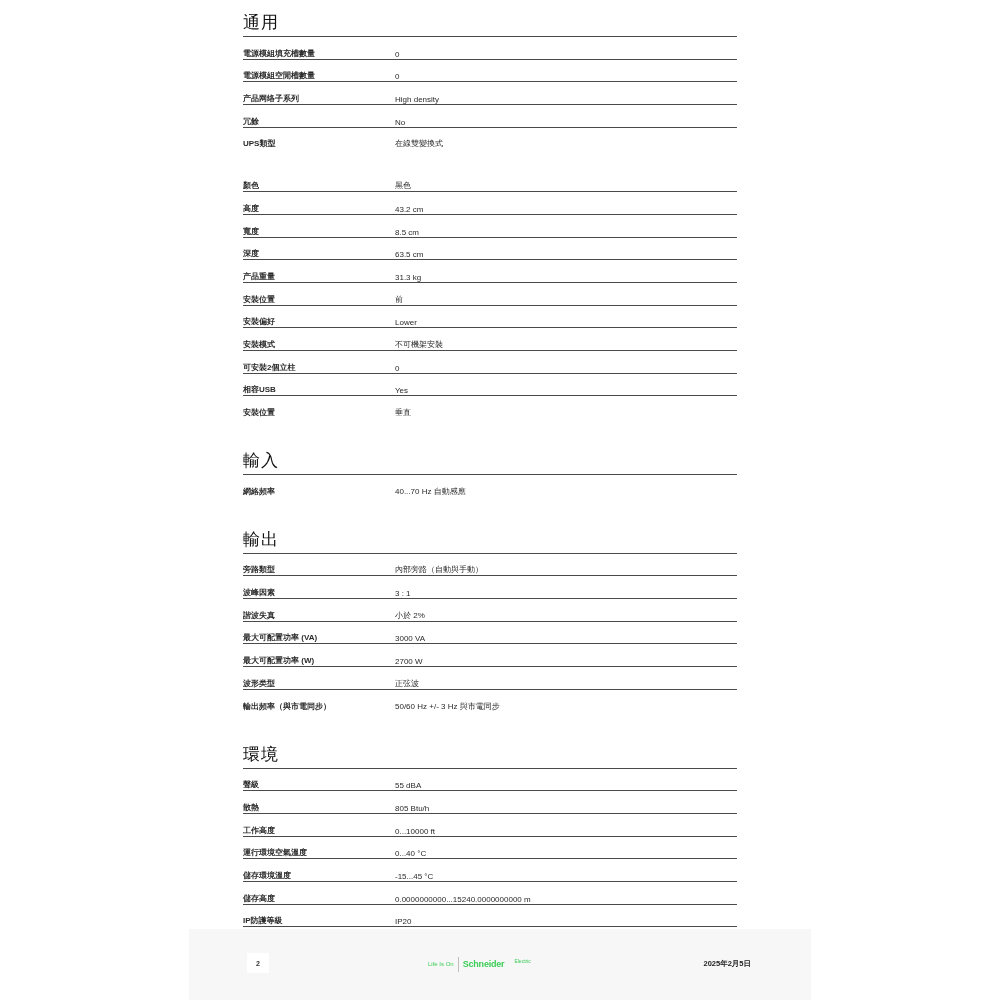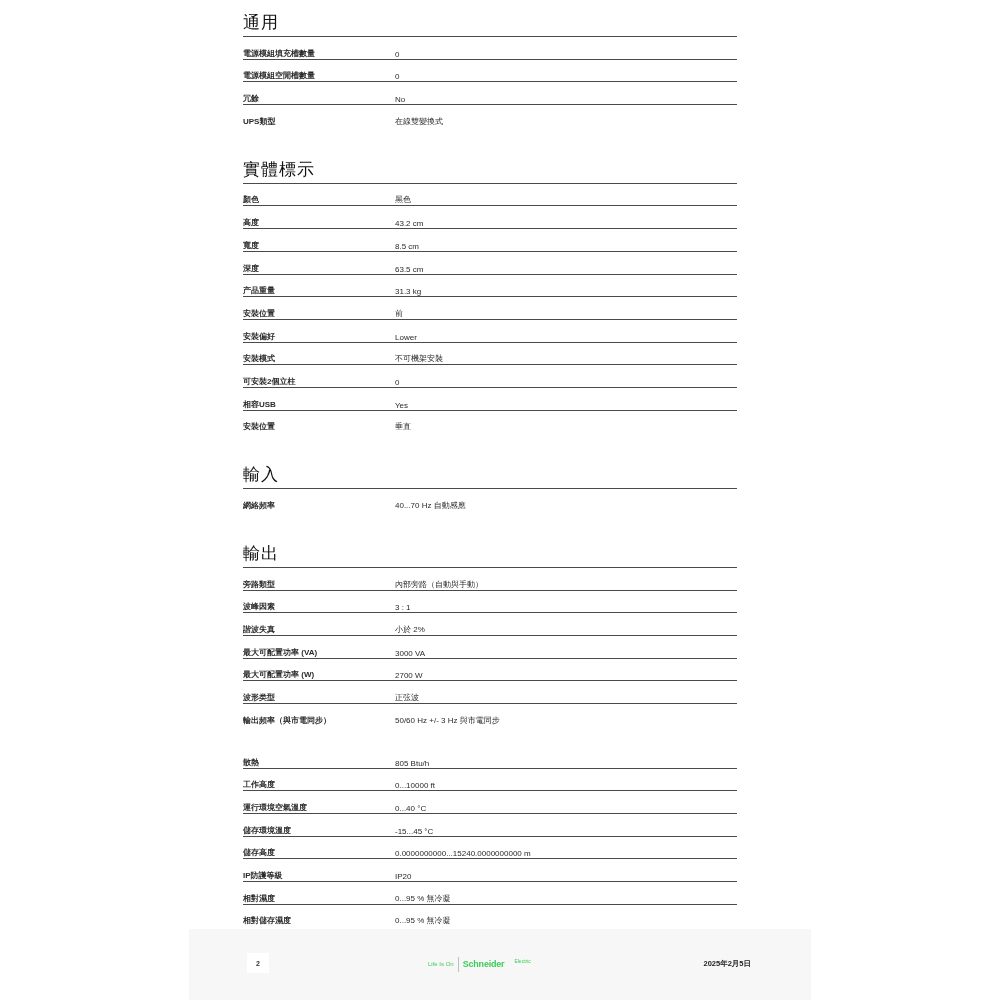--- a/index.html
+++ b/index.html
@@ -130,32 +130,35 @@
       <div class="section-title">通用</div>
       <div class="row">
           <span class="label">電源模組填充槽數量</span>
           <span class="value">0</span>
         </div>
       <div class="row">
           <span class="label">電源模組空閒槽數量</span>
           <span class="value">0</span>
         </div>
       <div class="row">
+          <span class="label">产品网络子系列</span>
+          <span class="value">High density</span>
+        </div>
+      <div class="row">
           <span class="label">冗餘</span>
           <span class="value">No</span>
         </div>
       <div class="row">
           <span class="label">UPS類型</span>
           <span class="value">在線雙變換式</span>
         </div>
     </div>
     <div class="gap-after"></div>
 
     <div class="section">
-      <div class="section-title">實體標示</div>
       <div class="row">
           <span class="label">顏色</span>
           <span class="value">黑色</span>
         </div>
       <div class="row">
           <span class="label">高度</span>
           <span class="value">43.2 cm</span>
         </div>
       <div class="row">
           <span class="label">寬度</span>
@@ -232,20 +235,25 @@
           <span class="value">正弦波</span>
         </div>
       <div class="row">
           <span class="label">輸出頻率（與市電同步）</span>
           <span class="value">50/60 Hz +/- 3 Hz 與市電同步</span>
         </div>
     </div>
     <div class="gap-after"></div>
 
     <div class="section">
+      <div class="section-title">環境</div>
+      <div class="row">
+          <span class="label">聲級</span>
+          <span class="value">55 dBA</span>
+        </div>
       <div class="row">
           <span class="label">散熱</span>
           <span class="value">805 Btu/h</span>
         </div>
       <div class="row">
           <span class="label">工作高度</span>
           <span class="value">0...10000 ft</span>
         </div>
       <div class="row">
           <span class="label">運行環境空氣溫度</span>

